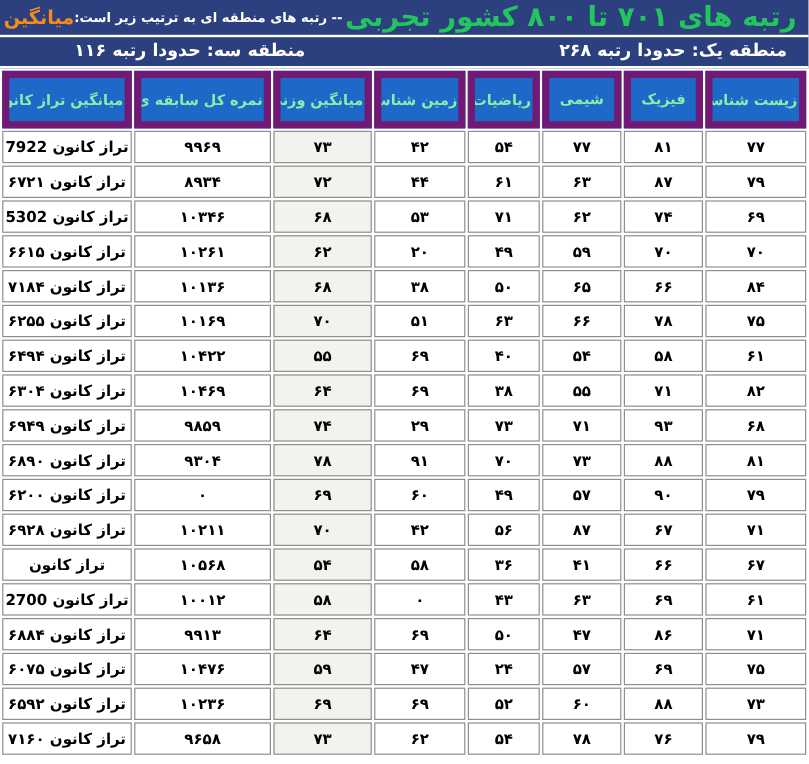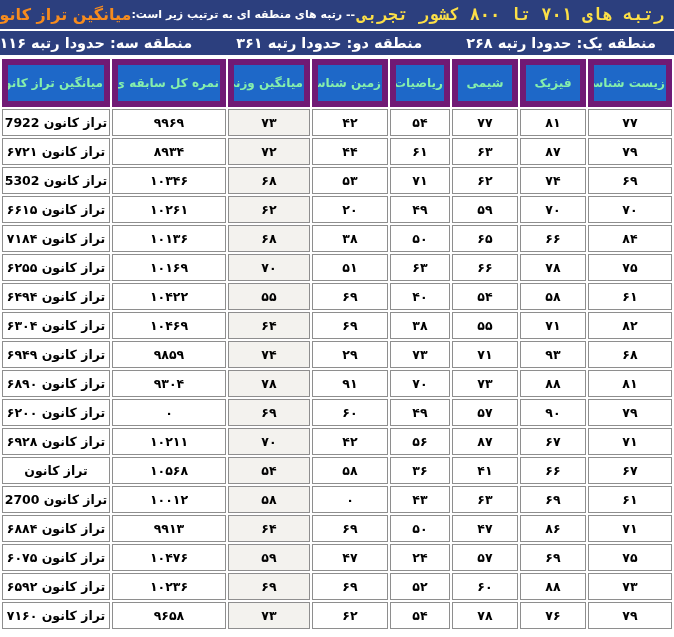--- a/index.html
+++ b/index.html
@@ -12,22 +12,22 @@
     overflow: hidden;
   }
   
   .banner { background: #2C3F7E; }
   .banner-row1 {
     display: flex; align-items: center;
     height: 31px; padding: 0 10px;
     border-bottom: 2px solid #ffffff;
   }
   .banner-title {
-    color: #fde047; font-weight: bold; font-size: 17px;
-    white-space: nowrap; letter-spacing: 0; font-family: Liberation Mono, monospace;
+    color: #22c55e; font-weight: bold; font-size: 23px;
+    white-space: nowrap; letter-spacing: 0;
   }
   .banner-subtitle {
     color: #ffffff; font-weight: bold; font-size: 11px;
     margin-right: 2px; white-space: nowrap;
   }
   .banner-spacer { flex: 1; }
   .banner-avg {
     color: #F68B1E; font-weight: bold; font-size: 16px;
     white-space: nowrap;
   }
@@ -73,21 +73,20 @@
 
 <div class="banner">
   <div class="banner-row1">
     <span class="banner-title">رتبه های ۷۰۱ تا ۸۰۰ کشور تجربی</span>
     <span class="banner-subtitle">-- رتبه های منطقه ای به ترتیب زیر است:</span>
     <span class="banner-spacer"></span>
     <span class="banner-avg">میانگین تراز کانون: ۶۵۹۷</span>
   </div>
   <div class="banner-row2">
     <span class="region">منطقه یک: حدودا رتبه ۲۶۸</span>
-    <span class="region">منطقه دو: حدودا رتبه ۳۶۱</span>
     <span class="region">منطقه سه: حدودا رتبه ۱۱۶</span>
   </div>
 </div>
 
 <table>
   <colgroup>
     <col style="width:84px">
       <col style="width:66px">
       <col style="width:66px">
       <col style="width:60px">

